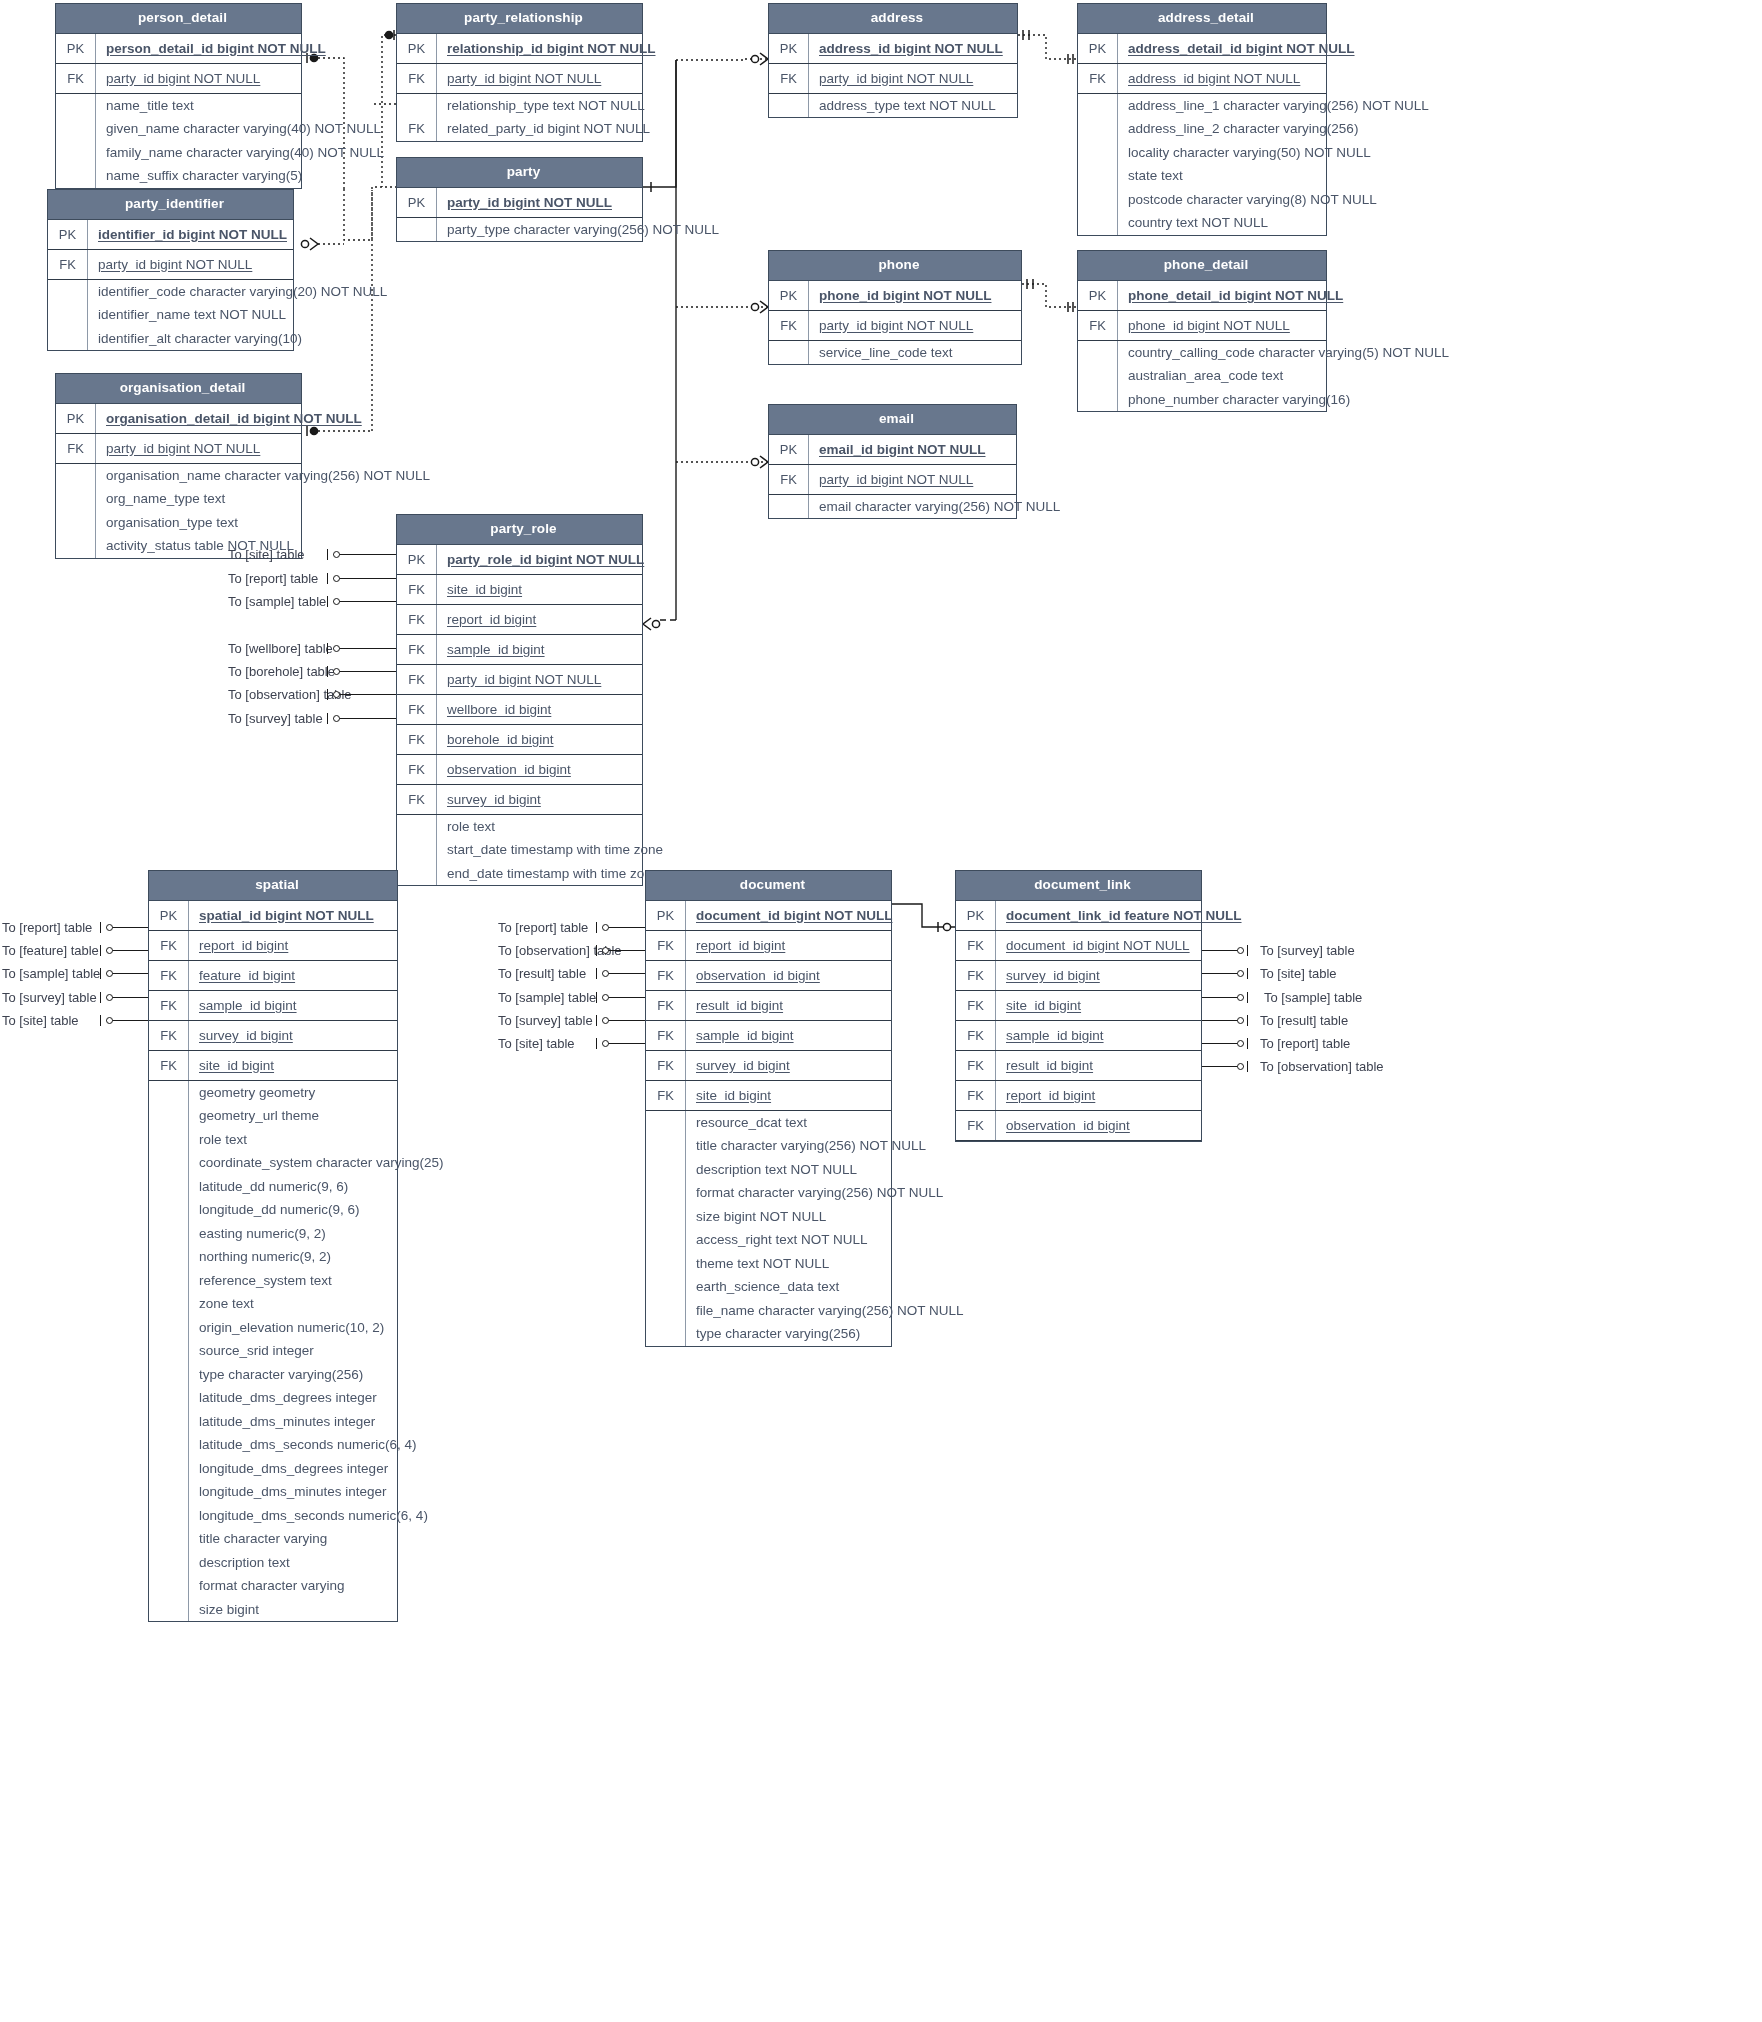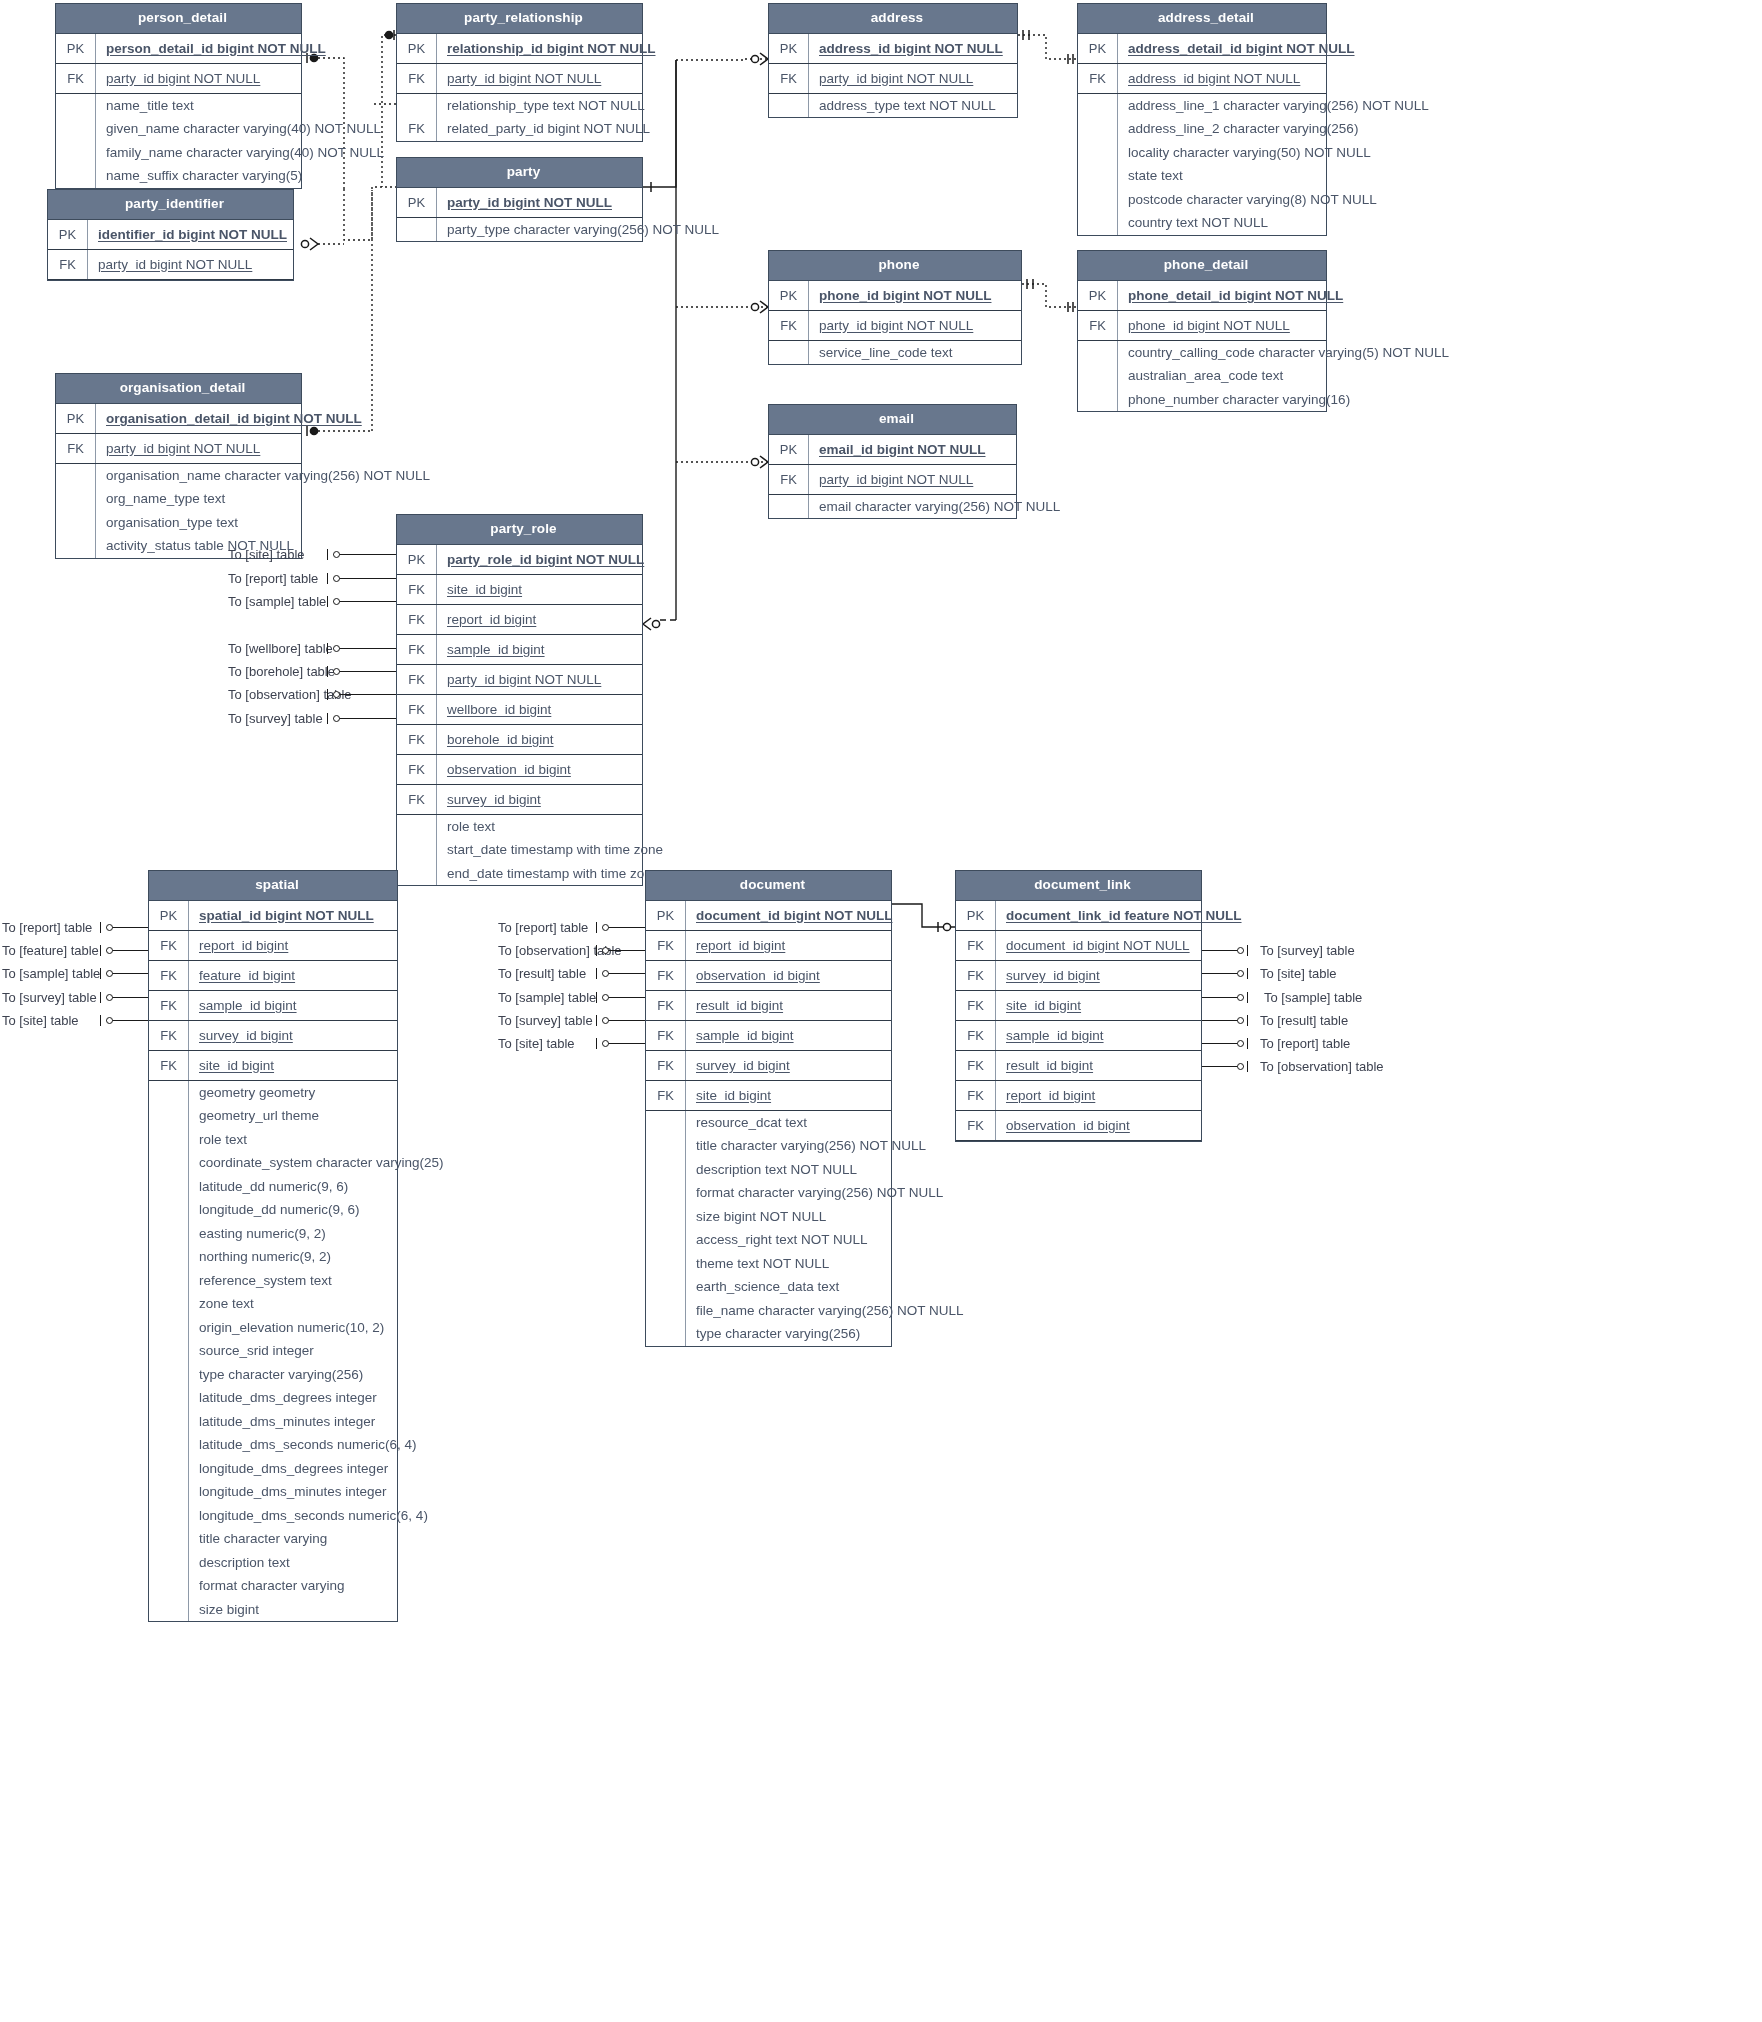--- a/index.html
+++ b/index.html
@@ -238,20 +238,34 @@
       </div>
       <div class="entity" style="left: 47px; top: 189px; width: 247px;">
         <div class="entity-title">party_identifier</div>
         <div class="row key-row">
           <div class="keycell">PK</div>
           <div class="attrcell pkfk pk">identifier_id bigint NOT NULL</div>
         </div>
         <div class="row key-row">
           <div class="keycell">FK</div>
           <div class="attrcell pkfk">party_id bigint NOT NULL</div>
+        </div>
+        <div class="attrs-group">
+          <div class="row">
+            <div class="keycell"></div>
+            <div class="attrcell">identifier_code character varying(20) NOT NULL</div>
+          </div>
+          <div class="row">
+            <div class="keycell"></div>
+            <div class="attrcell">identifier_name text NOT NULL</div>
+          </div>
+          <div class="row">
+            <div class="keycell"></div>
+            <div class="attrcell">identifier_alt character varying(10)</div>
+          </div>
         </div>
       </div>
       <div class="entity" style="left: 55px; top: 373px; width: 247px;">
         <div class="entity-title">organisation_detail</div>
         <div class="row key-row">
           <div class="keycell">PK</div>
           <div class="attrcell pkfk pk">organisation_detail_id bigint NOT NULL</div>
         </div>
         <div class="row key-row">
           <div class="keycell">FK</div>

